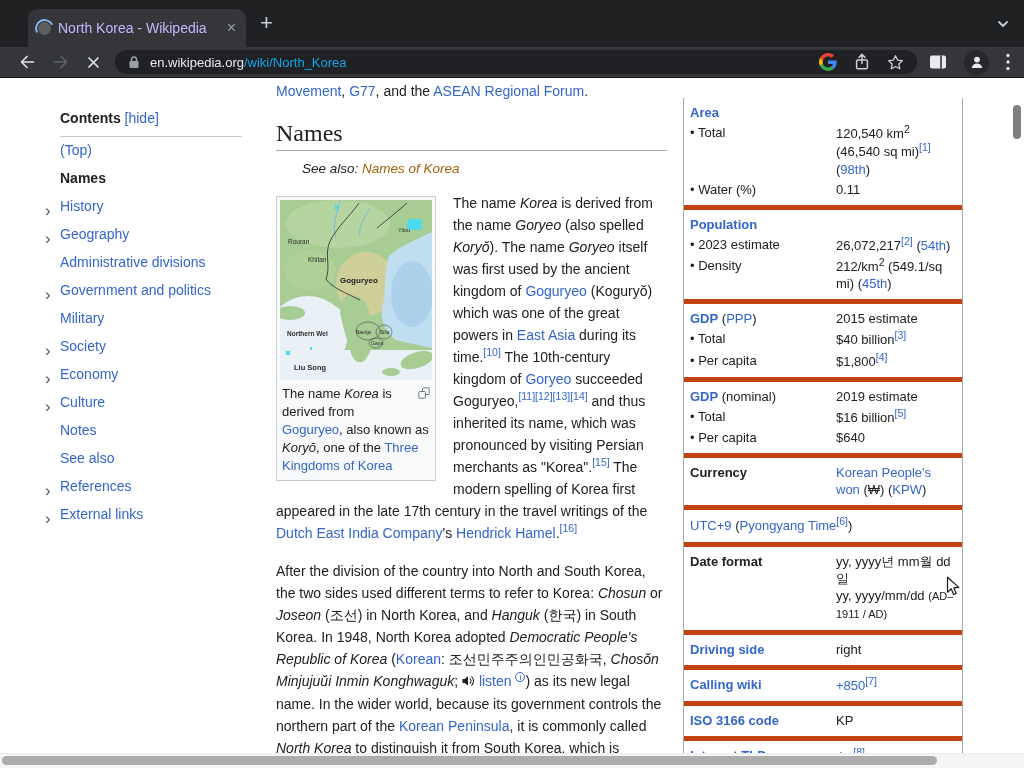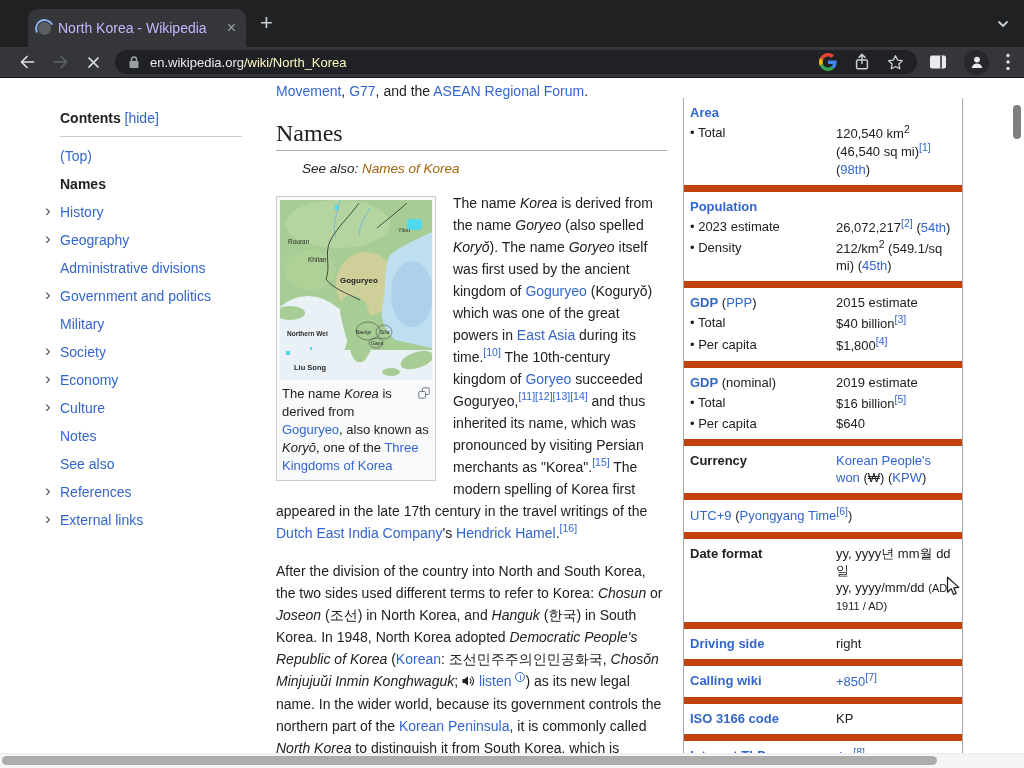--- a/index.html
+++ b/index.html
@@ -19,50 +19,50 @@
   .newtab{position:absolute;left:260px;top:12px;color:#C9CCD1;font-size:22px;line-height:22px;font-weight:300}
   .strip-chev{position:absolute;right:14px;top:17px}
 
   .toolbar{height:31px;background:#35363A;display:flex;align-items:center;
            padding:0 10px;border-bottom:1px solid #151617}
   .nav-ic{margin:0 8px;flex:none;display:flex}
   .omnibox{flex:1;height:24px;background:#202124;border-radius:13px;display:flex;
            align-items:center;padding:0 13px;margin:0 12px 0 6px;min-width:0}
   .lock{margin-right:10px;display:flex;flex:none}
   .url{font-size:13px;color:#E8EAED;white-space:nowrap;overflow:hidden}
-  .url .path{color:#fef9c3}
+  .url .path{color:#0ea5e9}
   .omni-icons{margin-left:auto;display:flex;align-items:center;gap:17px}
   .right-icons{display:flex;align-items:center;gap:17px;margin-right:4px}
   .avatar{width:25px;height:25px;border-radius:50%;background:#26282B;display:flex;
           align-items:center;justify-content:center}
 
   
   .content{position:relative;height:690px;background:#fff;overflow:hidden}
 
   .toc{position:absolute;left:60px;top:32px;width:210px;font-size:14px}
   .toc-head{font-weight:bold;color:#202122}
   .toc-head .hide{font-weight:normal;color:#3366CC}
   .toc hr{border:none;border-top:1px solid #C8CCD1;margin:10px 0 5px;width:182px}
-  .toc-item{height:28px;display:flex;align-items:center;position:relative;cursor:pointer}
+  .toc-item{height:28px;display:flex;position:relative;cursor:pointer}
   .toc-chev{position:absolute;left:-15px;top:4px;color:#54595D;font-size:17px;line-height:17px}
   .toc-label.link{color:#3366CC}
   .toc-label.active{color:#202122;font-weight:bold}
 
   .article{margin-left:276px;width:687px;padding-top:8px;font-size:14px;line-height:22px}
   .article p{margin:0 0 16px}
   p.fragment{margin-top:-6px;overflow:hidden}
   h2.names{font-family:"Liberation Serif",serif;font-weight:normal;font-size:24px;
            line-height:30px;margin:6px 0 7px;padding-bottom:2px;
            border-bottom:1px solid #A2A9B1;overflow:hidden}
   .hatnote{font-style:italic;font-size:13.5px;padding-left:26px;margin:0 0 12px;overflow:hidden}
 
   
   .infobox{float:right;width:280px;margin:12px 0 14px 16px;border:1px solid #A2A9B1;border-top:none;
            font-size:13px;line-height:17px;padding:0 6px 4px;background:#fff}
-  .ib-section{border-top:7px solid #c2410c;padding:5px 6px;margin:0 -6px}
+  .ib-section{border-top:5px solid #c2410c;padding:5px 6px;margin:0 -6px}
   .ib-section:first-child{border-top:none}
   .ib-row{display:flex}
   .ib-label{width:146px;flex:none;padding:1px 6px 2px 0}
   .ib-value{flex:1;padding:1px 0 2px}
 
   
   .figure{float:left;width:160px;border:1px solid #C8CCD1;background:#F8F9FA;
           padding:3px;margin:4px 17px 8px 0}
   .figure svg.map{display:block}
   .fig-caption{font-size:13px;line-height:18px;padding:5px 2px 2px;color:#202122}
@@ -245,20 +245,24 @@
       <div>
           <div class="ib-section">
             <div class="ib-row">
               <div class="ib-label"><span class="sg-bl">Area</span></div>
               <div class="ib-value"></div>
             </div>
             <div class="ib-row">
               <div class="ib-label"><span class="sg-p">• Total</span></div>
               <div class="ib-value"><span class="sg-p">120,540 km</span><sup class="sg-sup2">2</sup><span class="sg-p"> (46,540 sq mi)</span><sup class="sg-sup">[1]</sup><span class="sg-p"> (</span><span class="sg-l">98th</span><span class="sg-p">)</span></div>
             </div>
+            <div class="ib-row">
+              <div class="ib-label"><span class="sg-p">• Water (%)</span></div>
+              <div class="ib-value"><span class="sg-p">0.11</span></div>
+            </div>
           </div>
           <div class="ib-section">
             <div class="ib-row">
               <div class="ib-label"><span class="sg-bl">Population</span></div>
               <div class="ib-value"></div>
             </div>
             <div class="ib-row">
               <div class="ib-label"><span class="sg-p">• 2023 estimate</span></div>
               <div class="ib-value"><span class="sg-p">26,072,217</span><sup class="sg-sup">[2]</sup><span class="sg-p"> (</span><span class="sg-l">54th</span><span class="sg-p">)</span></div>
             </div>

